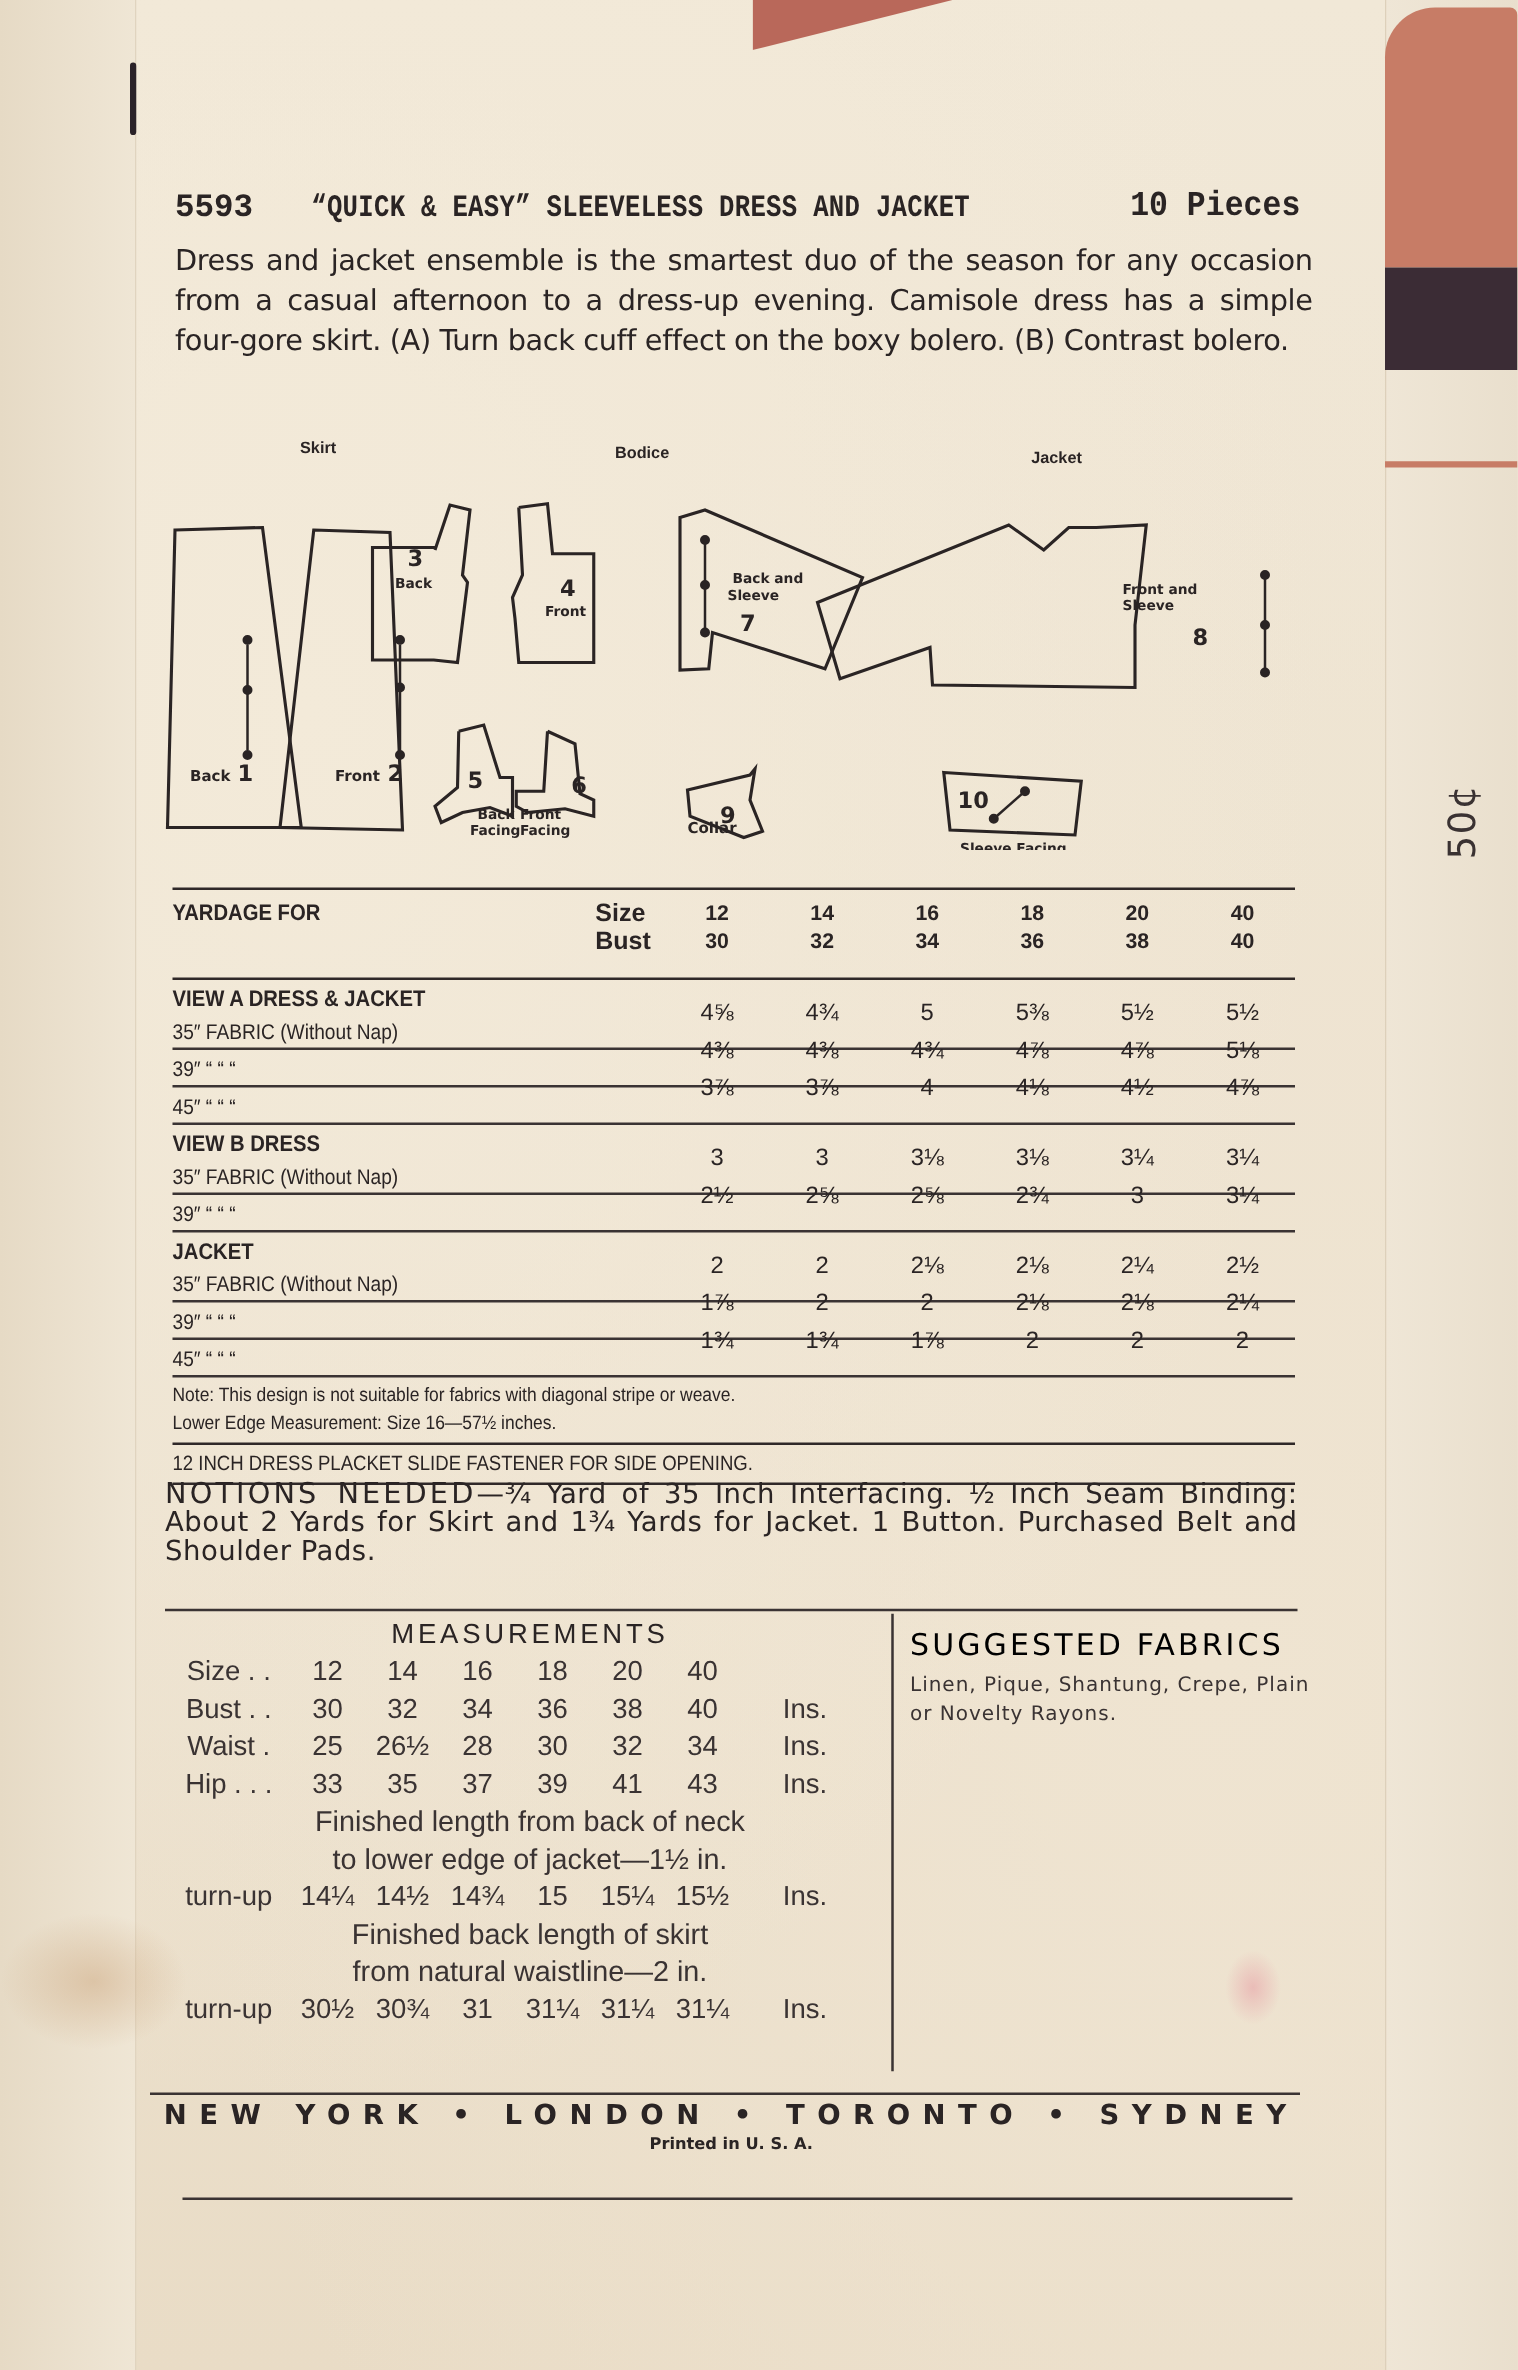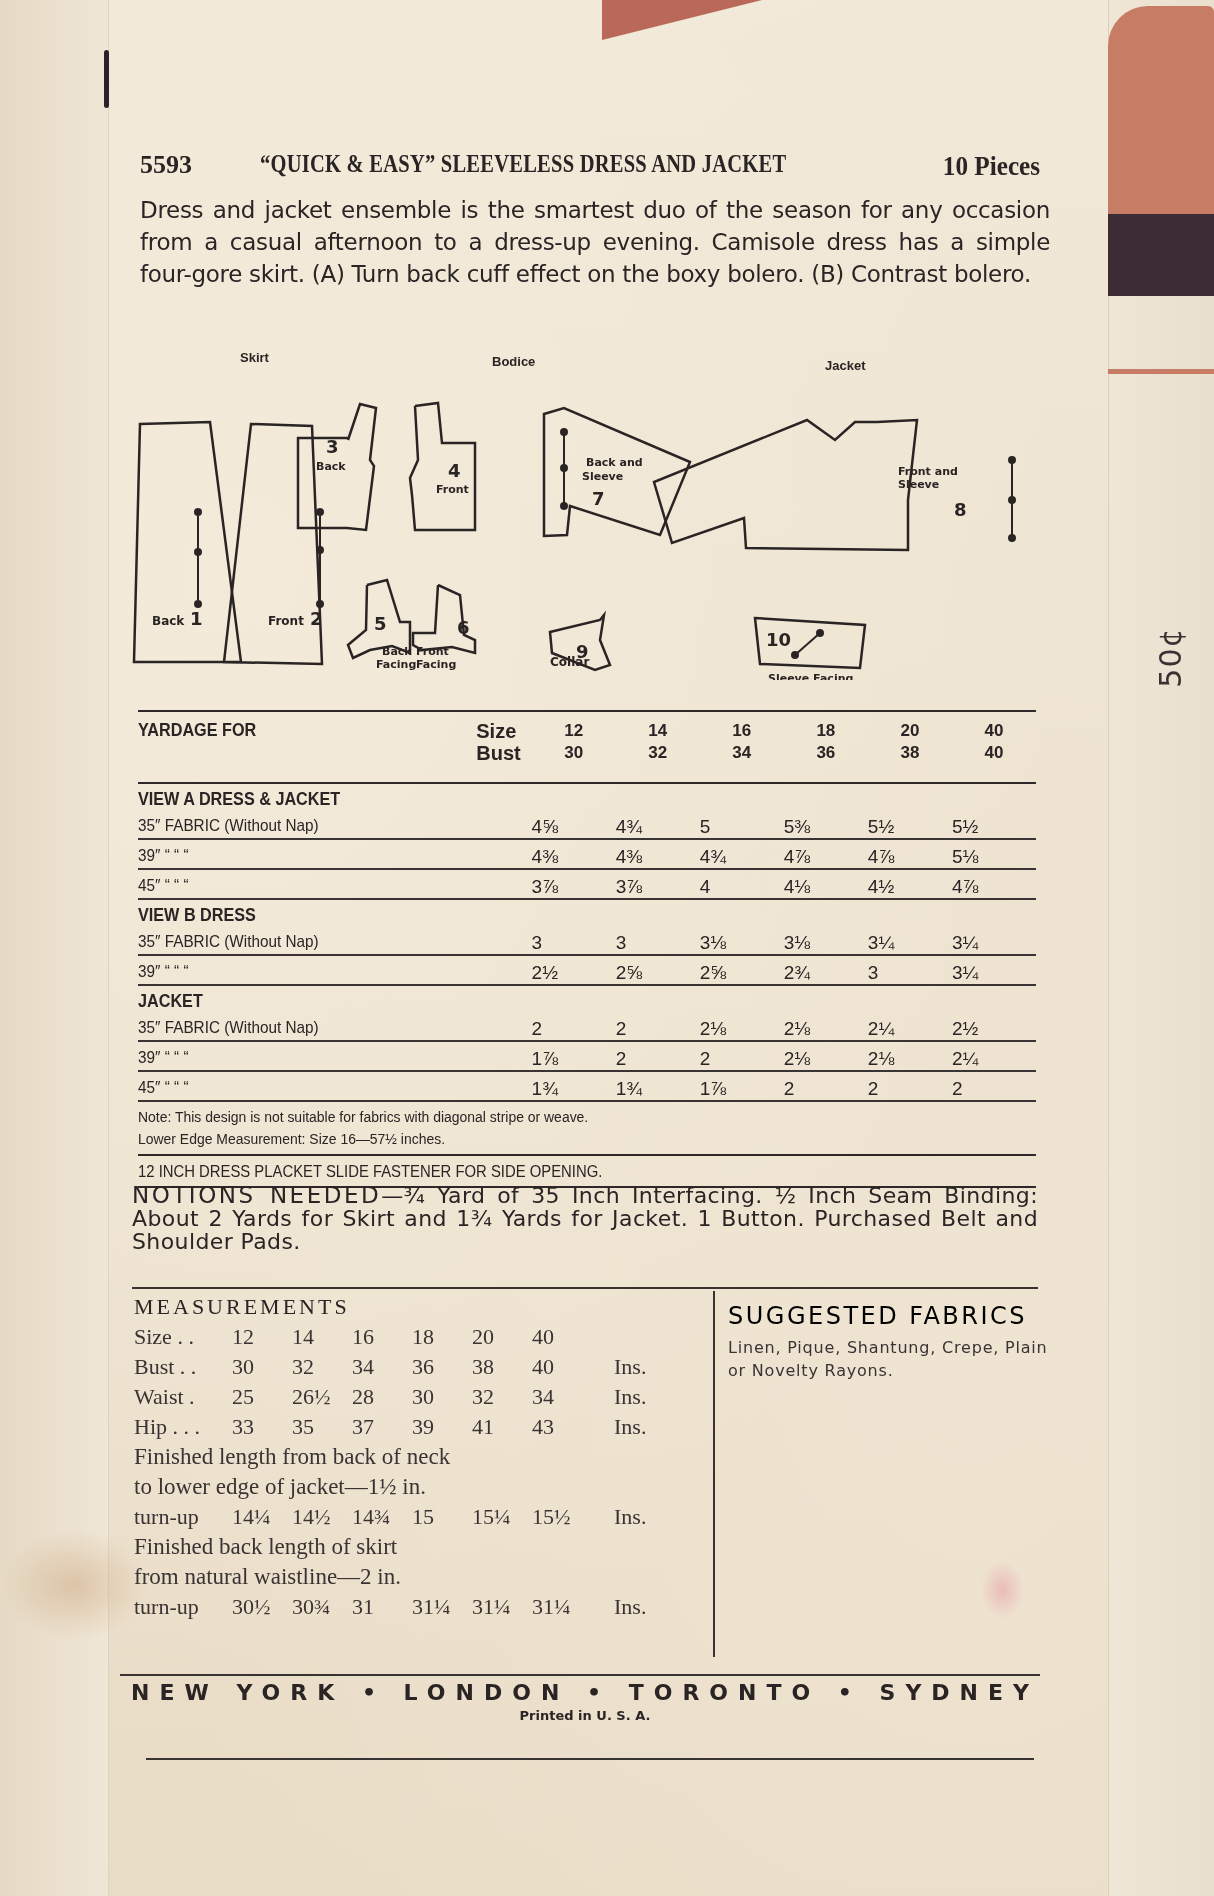--- a/index.html
+++ b/index.html
@@ -26,50 +26,50 @@
   }
   .salmon-tab { position:absolute; left:1108px; top:6px; width:106px; height:208px;
     background:#c77c66; border-radius:40px 6px 0 0; }
   .dark-tab { position:absolute; left:1108px; top:214px; width:106px; height:82px; background:#3b2c35; }
   .thin-rule { position:absolute; left:1108px; top:369px; width:106px; height:5px; background:#c77c66; }
   .notch { position:absolute; left:104px; top:50px; width:5px; height:58px; background:#2a2228; border-radius:3px; }
   .price { position:absolute; left:1140px; top:640px; font-family:"DejaVu Sans",sans-serif; font-size:30px;
     transform:rotate(-90deg); transform-origin:center; color:#3a3232; letter-spacing:1px; }
 
   .content { position:absolute; left:140px; top:150px; width:900px; }
-  .title-row { display:flex; align-items:flex-start; font-family:Liberation Serif, serif; font-weight:bold; }
+  .title-row { display:flex; align-items:flex-end; font-family:Liberation Mono, monospace; font-weight:bold; }
   .title-num { font-size:26px; width:120px; }
   .title-text { font-size:25px; transform:scaleX(0.82); transform-origin:left; white-space:nowrap; width:640px; letter-spacing:0.3px; }
   .title-pieces { font-size:28px; margin-left:auto; transform:scaleX(0.9); transform-origin:right; white-space:nowrap; }
   .desc { margin-top:12px; font-family:"DejaVu Sans",sans-serif; font-size:23px; line-height:32px; width:910px;
     text-align:justify; letter-spacing:-0.3px; }
 
   .diagrams { position:absolute; left:130px; top:350px; width:940px; height:330px; }
   .diag-label { position:absolute; font-size:13px; font-weight:bold; }
   .piece-lbl { font-family:"DejaVu Sans",sans-serif; font-weight:bold; fill:#2a2424; }
 
   .yard { position:absolute; left:138px; top:710px; width:898px; font-family:"Liberation Sans Narrow","Liberation Sans",sans-serif; }
   .rule { border-top:2px solid #2f2828; }
   .yhead { display:flex; height:62px; align-items:flex-start; padding-top:8px; }
   .yhead .ylabel { font-size:18px; font-weight:bold; width:342px; transform:scaleX(0.9); transform-origin:left; }
   .yhead .sb { width:56px; font-size:20px; font-weight:bold; line-height:22px; }
   .col { width:85px; text-align:center; font-size:17px; font-weight:bold; line-height:22px; }
   .section-title { font-size:18px; font-weight:bold; height:26px; line-height:30px; transform:scaleX(0.9); transform-origin:left; }
   .yrow { display:flex; height:28px; align-items:flex-end; border-bottom:2px solid #3a3333; }
   .yrow .rlabel { width:398px; font-size:17px; transform:scaleX(0.9); transform-origin:left; white-space:nowrap; padding-bottom:2px; }
-  .yrow .val { width:85px; text-align:left; font-size:19px; padding-bottom:0; }
+  .yrow .val { width:85px; text-align:center; font-size:19px; padding-bottom:16px; }
   .note { font-size:15.5px; line-height:22px; transform:scaleX(0.9); transform-origin:left; white-space:nowrap; }
   .placket { font-size:16.5px; line-height:30px; height:30px; transform:scaleX(0.9); transform-origin:left; white-space:nowrap; }
 
   .notions { position:absolute; left:132px; top:1184px; width:906px; font-family:"DejaVu Sans",sans-serif;
     font-size:22px; line-height:23px; text-align:justify; letter-spacing:0.4px; }
   .notions b { font-weight:normal; letter-spacing:2.5px; font-size:23px; }
 
   .meas-rule { position:absolute; left:132px; top:1287px; width:906px; border-top:2px solid #3a3333; }
-  .meas { position:absolute; left:134px; top:1294px; width:580px; font-family:Liberation Serif, serif; color:#3a3333; }
+  .meas { position:absolute; left:134px; top:1294px; width:580px; font-family:Liberation Sans, sans-serif; color:#3a3333;text-align:center; }
   .meas h3 { margin:0 0 2px 0; font-size:22px; font-weight:normal; letter-spacing:3px; color:#2a2424; }
   .mrow { display:flex; font-size:22px; line-height:30px; }
   .mrow .ml { width:98px; }
   .mrow .mv { width:60px; }
   .mrow .mu { width:60px; padding-left:22px; }
   .mtext { font-size:23px; line-height:30px; }
   .vsep { position:absolute; left:713px; top:1291px; height:366px; border-left:2px solid #3a3333; }
   .fabrics { position:absolute; left:728px; top:1302px; width:320px; font-family:"DejaVu Sans",sans-serif; }
   .fabrics h3 { margin:0; font-size:24px; font-weight:normal; letter-spacing:2.5px; color:#000000; }
   .fabrics p { margin:6px 0 0 0; font-size:16px; line-height:23px; letter-spacing:0.8px; color:#3a3333; }

